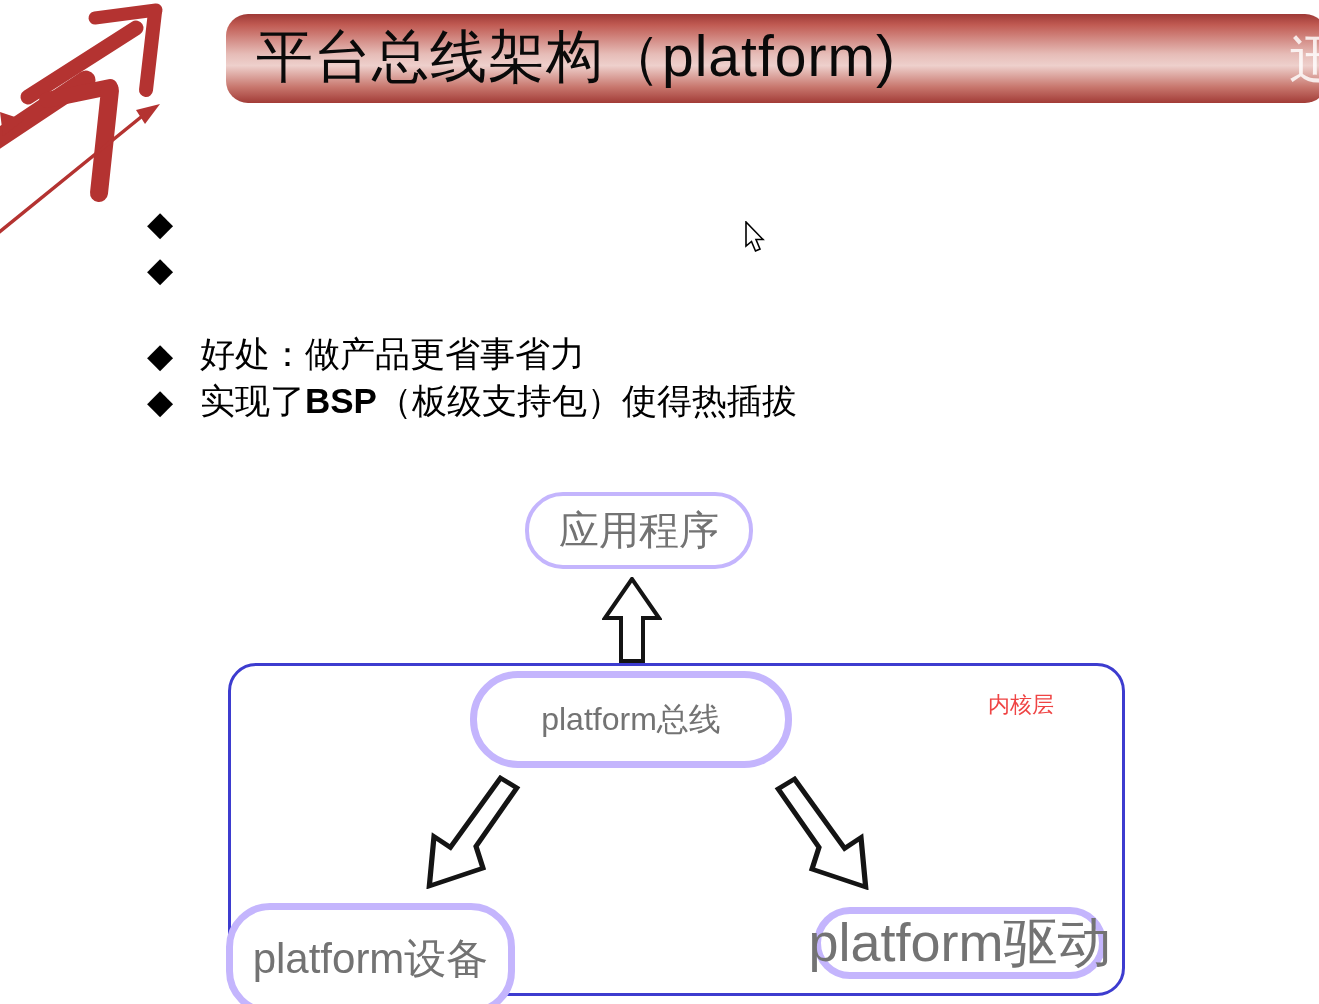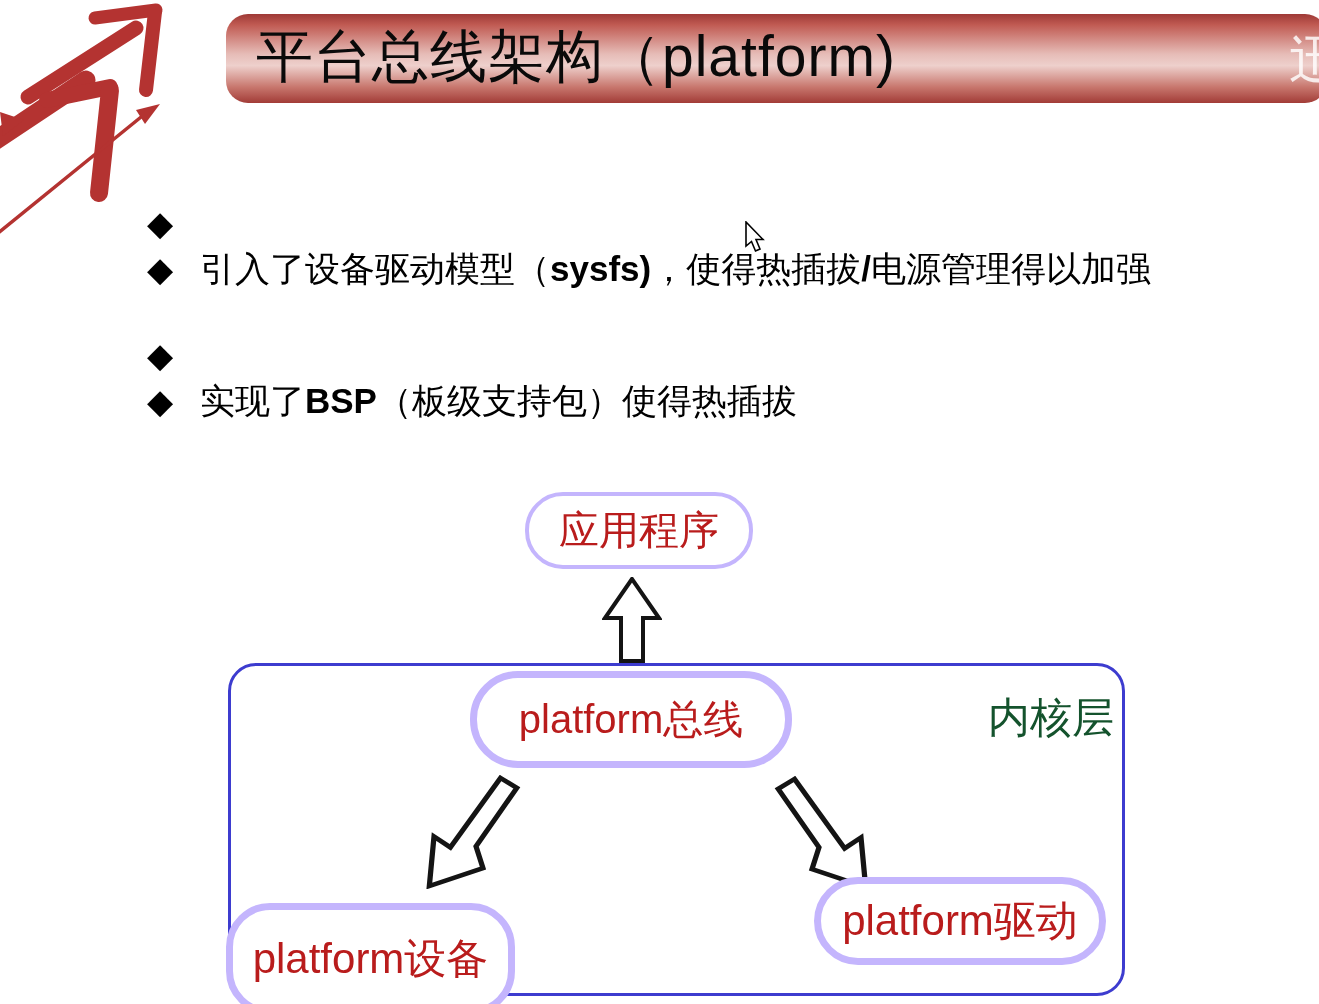--- a/index.html
+++ b/index.html
@@ -64,56 +64,56 @@
     font-family:"Liberation Sans",sans-serif;
     font-weight:bold;
   }
   .bullet-gap{height:40px;}
   
   .node{
     position:absolute;
     background:#fff;
     border:7px solid #c4b5fd;
     display:flex;align-items:center;justify-content:center;
-    color:#b91c1c;
+    color:#737373;
     white-space:nowrap;
     box-sizing:border-box;
     z-index:3;
   }
   .node-app{
     left:525px; top:492px; width:228px; height:77px;
     border-width:4px; border-radius:38px; font-size:40px;
   }
   .node-bus{
     left:470px; top:671px; width:322px; height:97px;
-    border-radius:48px; font-size:40px;
+    border-radius:48px; font-size:32px;
   }
   .node-device{
     left:226px; top:903px; width:289px; height:112px;
     border-radius:44px; font-size:42px;
   }
   .node-driver{
-    left:814px; top:877px; width:292px; height:88px;
-    border-radius:44px; font-size:42px;
+    left:814px; top:907px; width:292px; height:72px;
+    border-radius:44px; font-size:54px;
   }
   .kernel-box{
     position:absolute;
     left:228px; top:663px;
     width:897px; height:333px;
     border:3px solid #3d3ccf;
     border-radius:28px;
     box-sizing:border-box;
     z-index:1;
     background:transparent;
   }
   .kernel-label{
     position:absolute;
     left:988px; top:690px;
-    font-size:42px;
-    color:#14532d;
+    font-size:22px;
+    color:#ef4444;
     z-index:2;
     white-space:nowrap;
   }
   .abs-svg{position:absolute;z-index:2;}
   .logo{position:absolute;left:0;top:0;z-index:4;}
   .cursor{position:absolute;left:744px;top:221px;z-index:9;}
 </style>
 </head>
 <body>
 
@@ -139,27 +139,27 @@
   <span class="watermark">迅</span>
 
   <div class="bullets">
 
     <div class="bullet-row">
       <span class="bullet-marker">◆</span>
     </div>
 
     <div class="bullet-row">
       <span class="bullet-marker">◆</span>
-      <span class="bullet-text"><span>引入了设备驱动模型（</span><span class="seg-b">sysfs)</span><span>，使得热插拔</span><span class="seg-b">/</span><span>电源管理得以加强</span></span>
     </div>
 
     <div class="bullet-gap"></div>
 
     <div class="bullet-row">
       <span class="bullet-marker">◆</span>
+      <span class="bullet-text"><span>好处：做产品更省事省力</span></span>
     </div>
 
     <div class="bullet-row">
       <span class="bullet-marker">◆</span>
       <span class="bullet-text"><span>实现了</span><span class="seg-b">BSP</span><span>（板级支持包）使得热插拔</span></span>
     </div>
 
   </div>
 
   <div>

